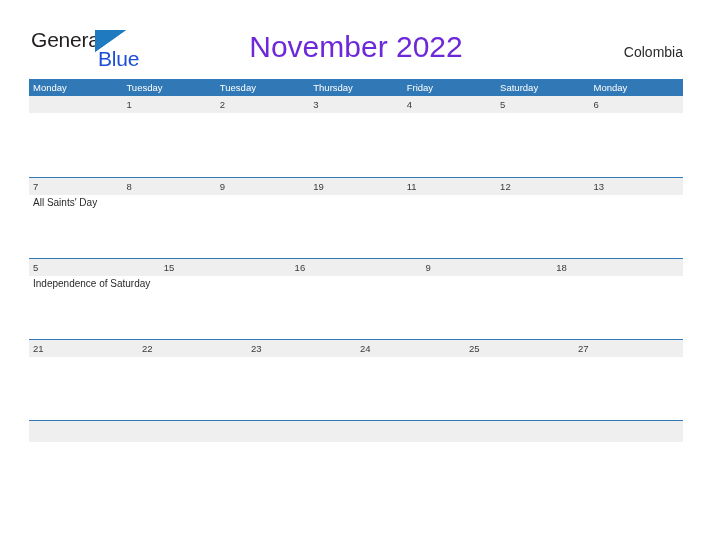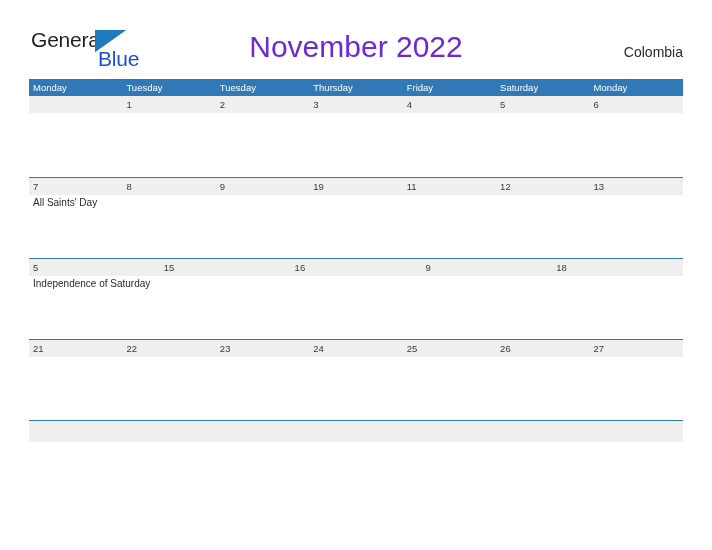--- a/index.html
+++ b/index.html
@@ -261,23 +261,20 @@
           <div class="day">
             <div class="day-num">23</div>
           </div>
           <div class="day">
             <div class="day-num">24</div>
           </div>
           <div class="day">
             <div class="day-num">25</div>
           </div>
           <div class="day">
-            <div class="day-num">26</div>
-          </div>
-          <div class="day">
             <div class="day-num">27</div>
           </div>
         </div>
         <div class="week last">
           <div class="day">
             <div class="day-num">28</div>
           </div>
           <div class="day">
             <div class="day-num">29</div>
           </div>

